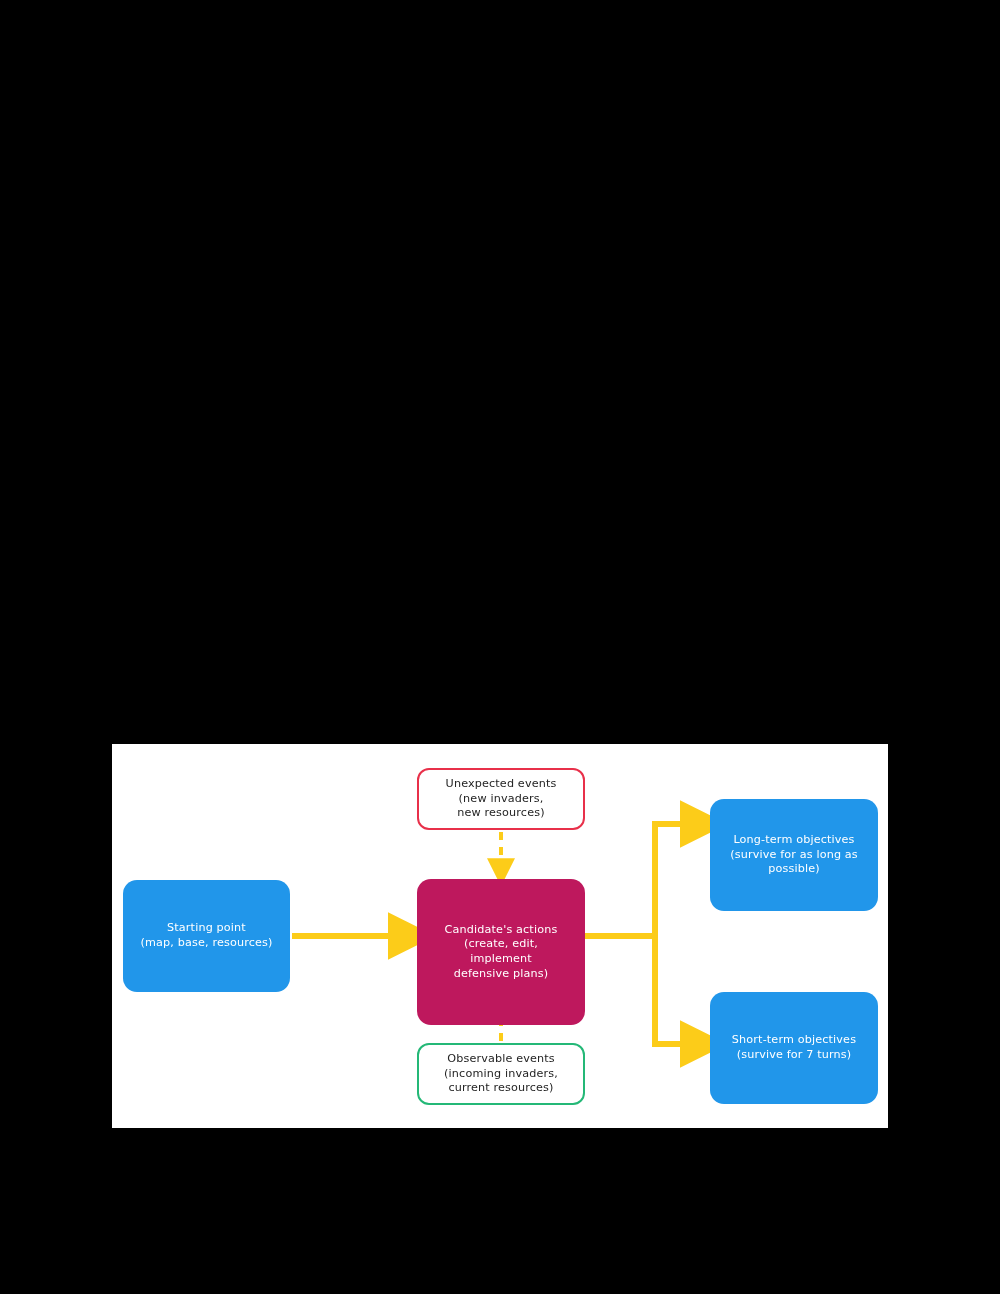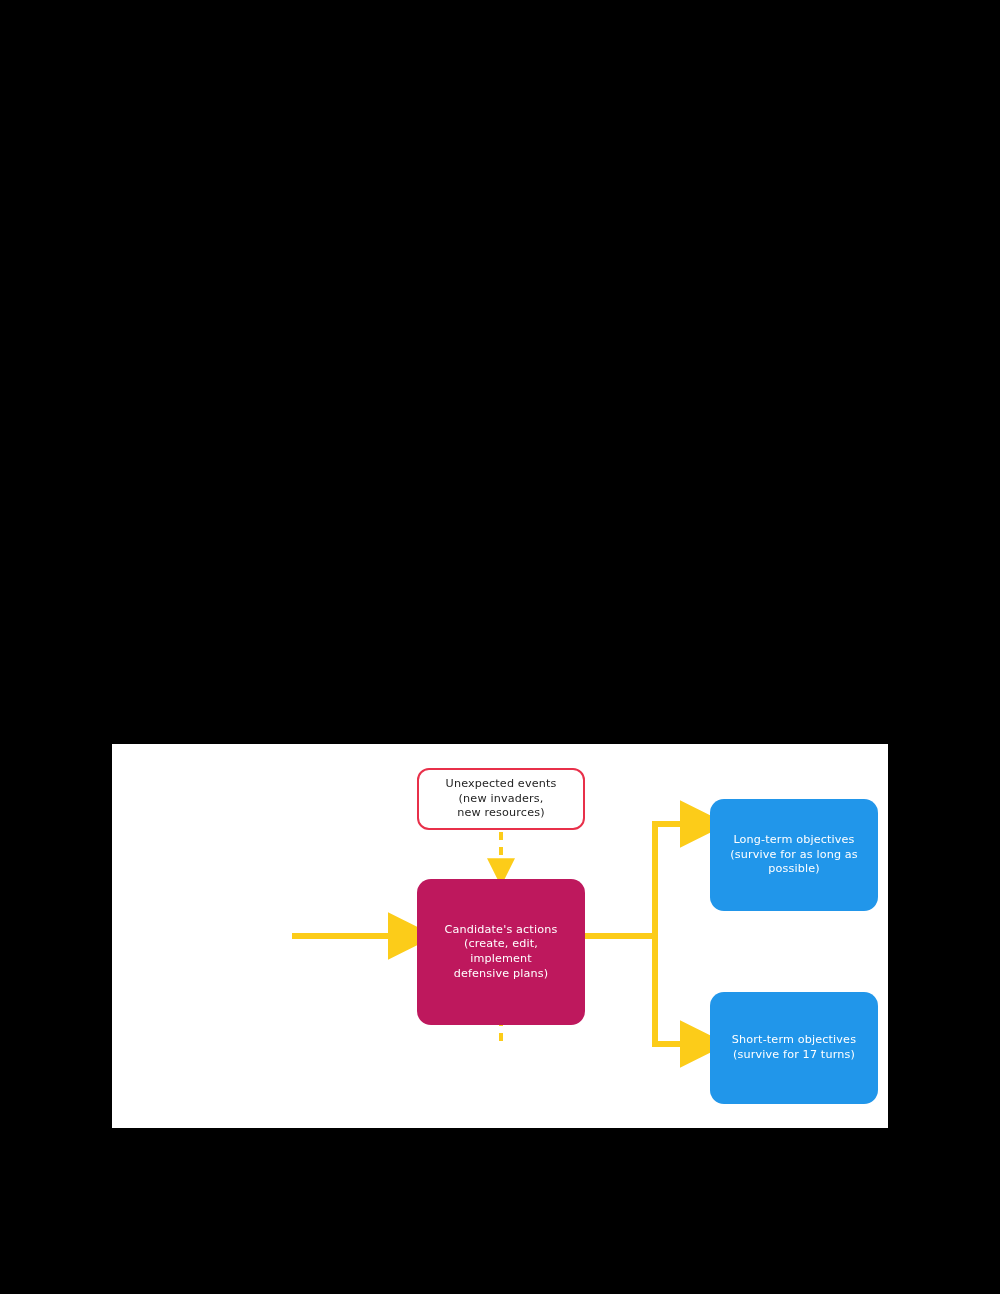--- a/index.html
+++ b/index.html
@@ -104,32 +104,37 @@
 
       <g>
         <path d="M543,192 L543,80 L588,80" fill="none" stroke="#FCCC19" stroke-width="6" stroke-linejoin="miter" marker-end="url(#ah2)"></path>
       </g>
 
       <g>
         <path d="M543,192 L543,300 L588,300" fill="none" stroke="#FCCC19" stroke-width="6" stroke-linejoin="miter" marker-end="url(#ah2)"></path>
       </g>
     </svg>
 
+    <div class="node filled" style="left:11px; top:136px; width:167px; height:112px; background:#2196EA;">Starting point
+(map, base, resources)</div>
 
     <div class="node outlined" style="left:305px; top:24px; width:168px; height:62px; border-color:#E8304A;">Unexpected events
 (new invaders,
 new resources)</div>
 
     <div class="node filled" style="left:305px; top:135px; width:168px; height:146px; background:#be185d;">Candidate's actions
 (create, edit,
 implement
 defensive plans)</div>
 
+    <div class="node outlined" style="left:305px; top:299px; width:168px; height:62px; border-color:#24B877;">Observable events
+(incoming invaders,
+current resources)</div>
 
     <div class="node filled" style="left:598px; top:28px; width:168px; height:112px; background:#2196EA;margin-top:27px;">Long-term objectives
 (survive for as long as
 possible)</div>
 
     <div class="node filled" style="left:598px; top:248px; width:168px; height:112px; background:#2196EA;">Short-term objectives
-(survive for 17 turns)</div>
+(survive for 7 turns)</div>
 
   </div>
 </div>
 
 </body></html>

